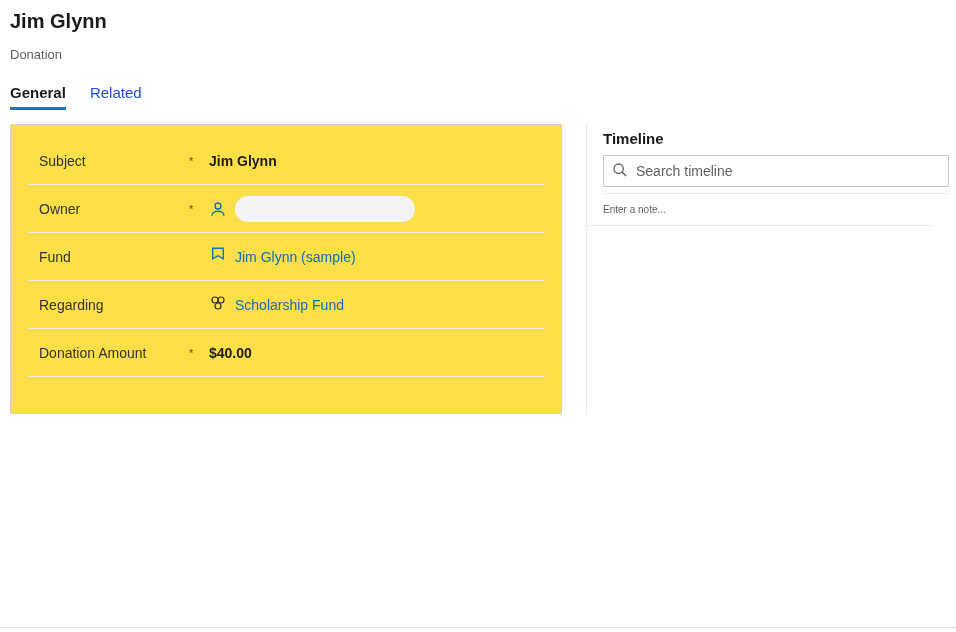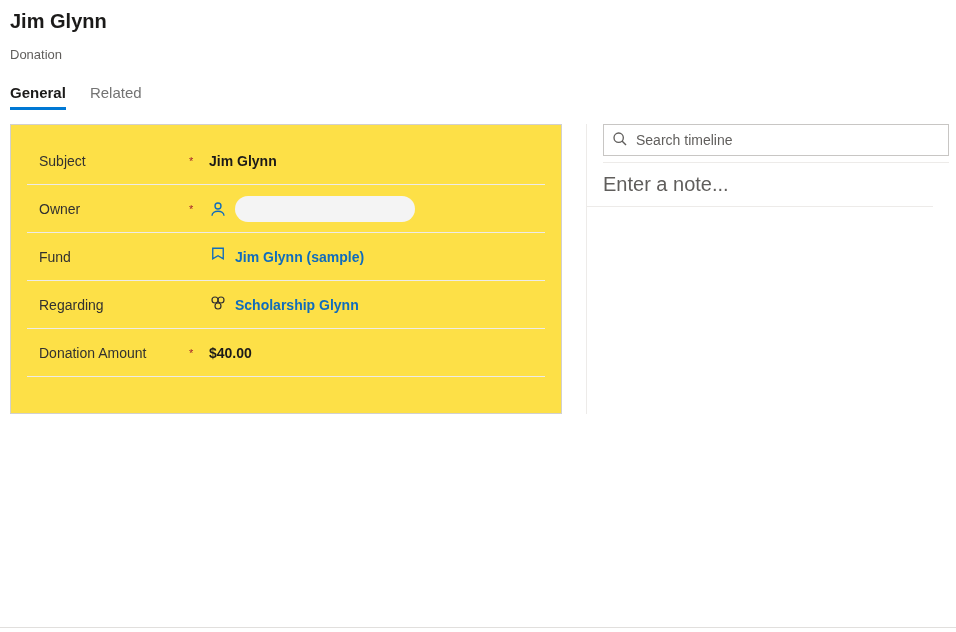--- a/index.html
+++ b/index.html
@@ -17,21 +17,21 @@
     .page-title { font-size: 20px; font-weight: 600; color: #1b1a19; }
     .entity-type { font-size: 13px; color: #605e5c; margin-top: 14px; }
     .tabs {
       display: flex;
       gap: 24px;
       padding: 12px 10px 0 10px;
       margin-top: 6px;
     }
     .tab {
       font-size: 15px;
-      color: #737373;
+      color: #1d4ed8;
       padding-bottom: 6px;
       cursor: pointer;
       border-bottom: 3px solid transparent;
     }
     .tab.active {
       font-weight: 600;
       border-bottom-color: #0078d4;
       color: #1b1a19;
       text-align: center;
     }
@@ -69,21 +69,21 @@
     }
     .field-value {
       flex: 1;
       display: flex;
       align-items: center;
       gap: 8px;
       padding-left: 32px;
       font-size: 14px;
     }
     .field-value.bold { font-weight: 600; color: #1b1a19; }
-    .link-value { color: #0f6cbd; font-weight: 700; cursor: pointer; }
+    .link-value { color: #0f6cbd; font-weight: 400; cursor: pointer; }
     .person-icon svg { display: block; }
     .blur-pill {
       width: 180px; height: 26px;
       background: #f4f4f4;
       border-radius: 14px;
     }
     .timeline-panel {
       flex: 1;
       border-left: 1px solid #edebe9;
       padding-left: 0;
@@ -108,21 +108,21 @@
       outline: none;
       font-size: 14px;
       color: #b91c1c;
       width: 100%;
       margin-left: 8px;
       background: transparent;
     }
     .search-box input::placeholder { color: #605e5c; }
     .note-prompt {
       padding: 10px 0 10px 16px;
-      font-size: 20px;
+      font-size: 10px;
       color: #605e5c;
       border-bottom: 1px solid #edebe9;
       cursor: text;
       width: 346px;
       margin-left: 0;
     }
     .note-row-border { border-top: 1px solid #edebe9; margin-left: 16px; width: 346px; }
     .bottom-line {
       position: absolute;
       left: 0; right: 0; bottom: 4px;
@@ -185,35 +185,36 @@
     <div class="field-row">
       <div class="field-label">Regarding</div>
       <div class="field-value">
         <span>
           <svg class="icon-svg" viewBox="0 0 24 24" fill="none" stroke="#323130" stroke-width="1.6">
             <circle cx="8" cy="8" r="4"></circle>
             <circle cx="16" cy="8" r="4"></circle>
             <circle cx="12" cy="16" r="4"></circle>
           </svg>
         </span>
-        <span class="link-value">Scholarship Glynn</span>
+        <span class="link-value">Scholarship Fund</span>
       </div>
     </div>
 
     <div class="field-row">
       <div class="field-label">
         <span>Donation Amount</span>
         <span class="req-marker">*</span>
       </div>
       <div class="field-value bold">$40.00</div>
     </div>
 
   </div>
 
   <div class="timeline-panel">
+    <div class="timeline-header">Timeline</div>
     <div class="search-box">
       <span>
         <svg width="16" height="16" viewBox="0 0 24 24" fill="none" stroke="#605e5c" stroke-width="2">
           <circle cx="10" cy="10" r="7"></circle>
           <line x1="21" y1="21" x2="15" y2="15"></line>
         </svg>
       </span>
       <input type="text" placeholder="Search timeline" style="">
     </div>
     <div class="note-row-border"></div>

